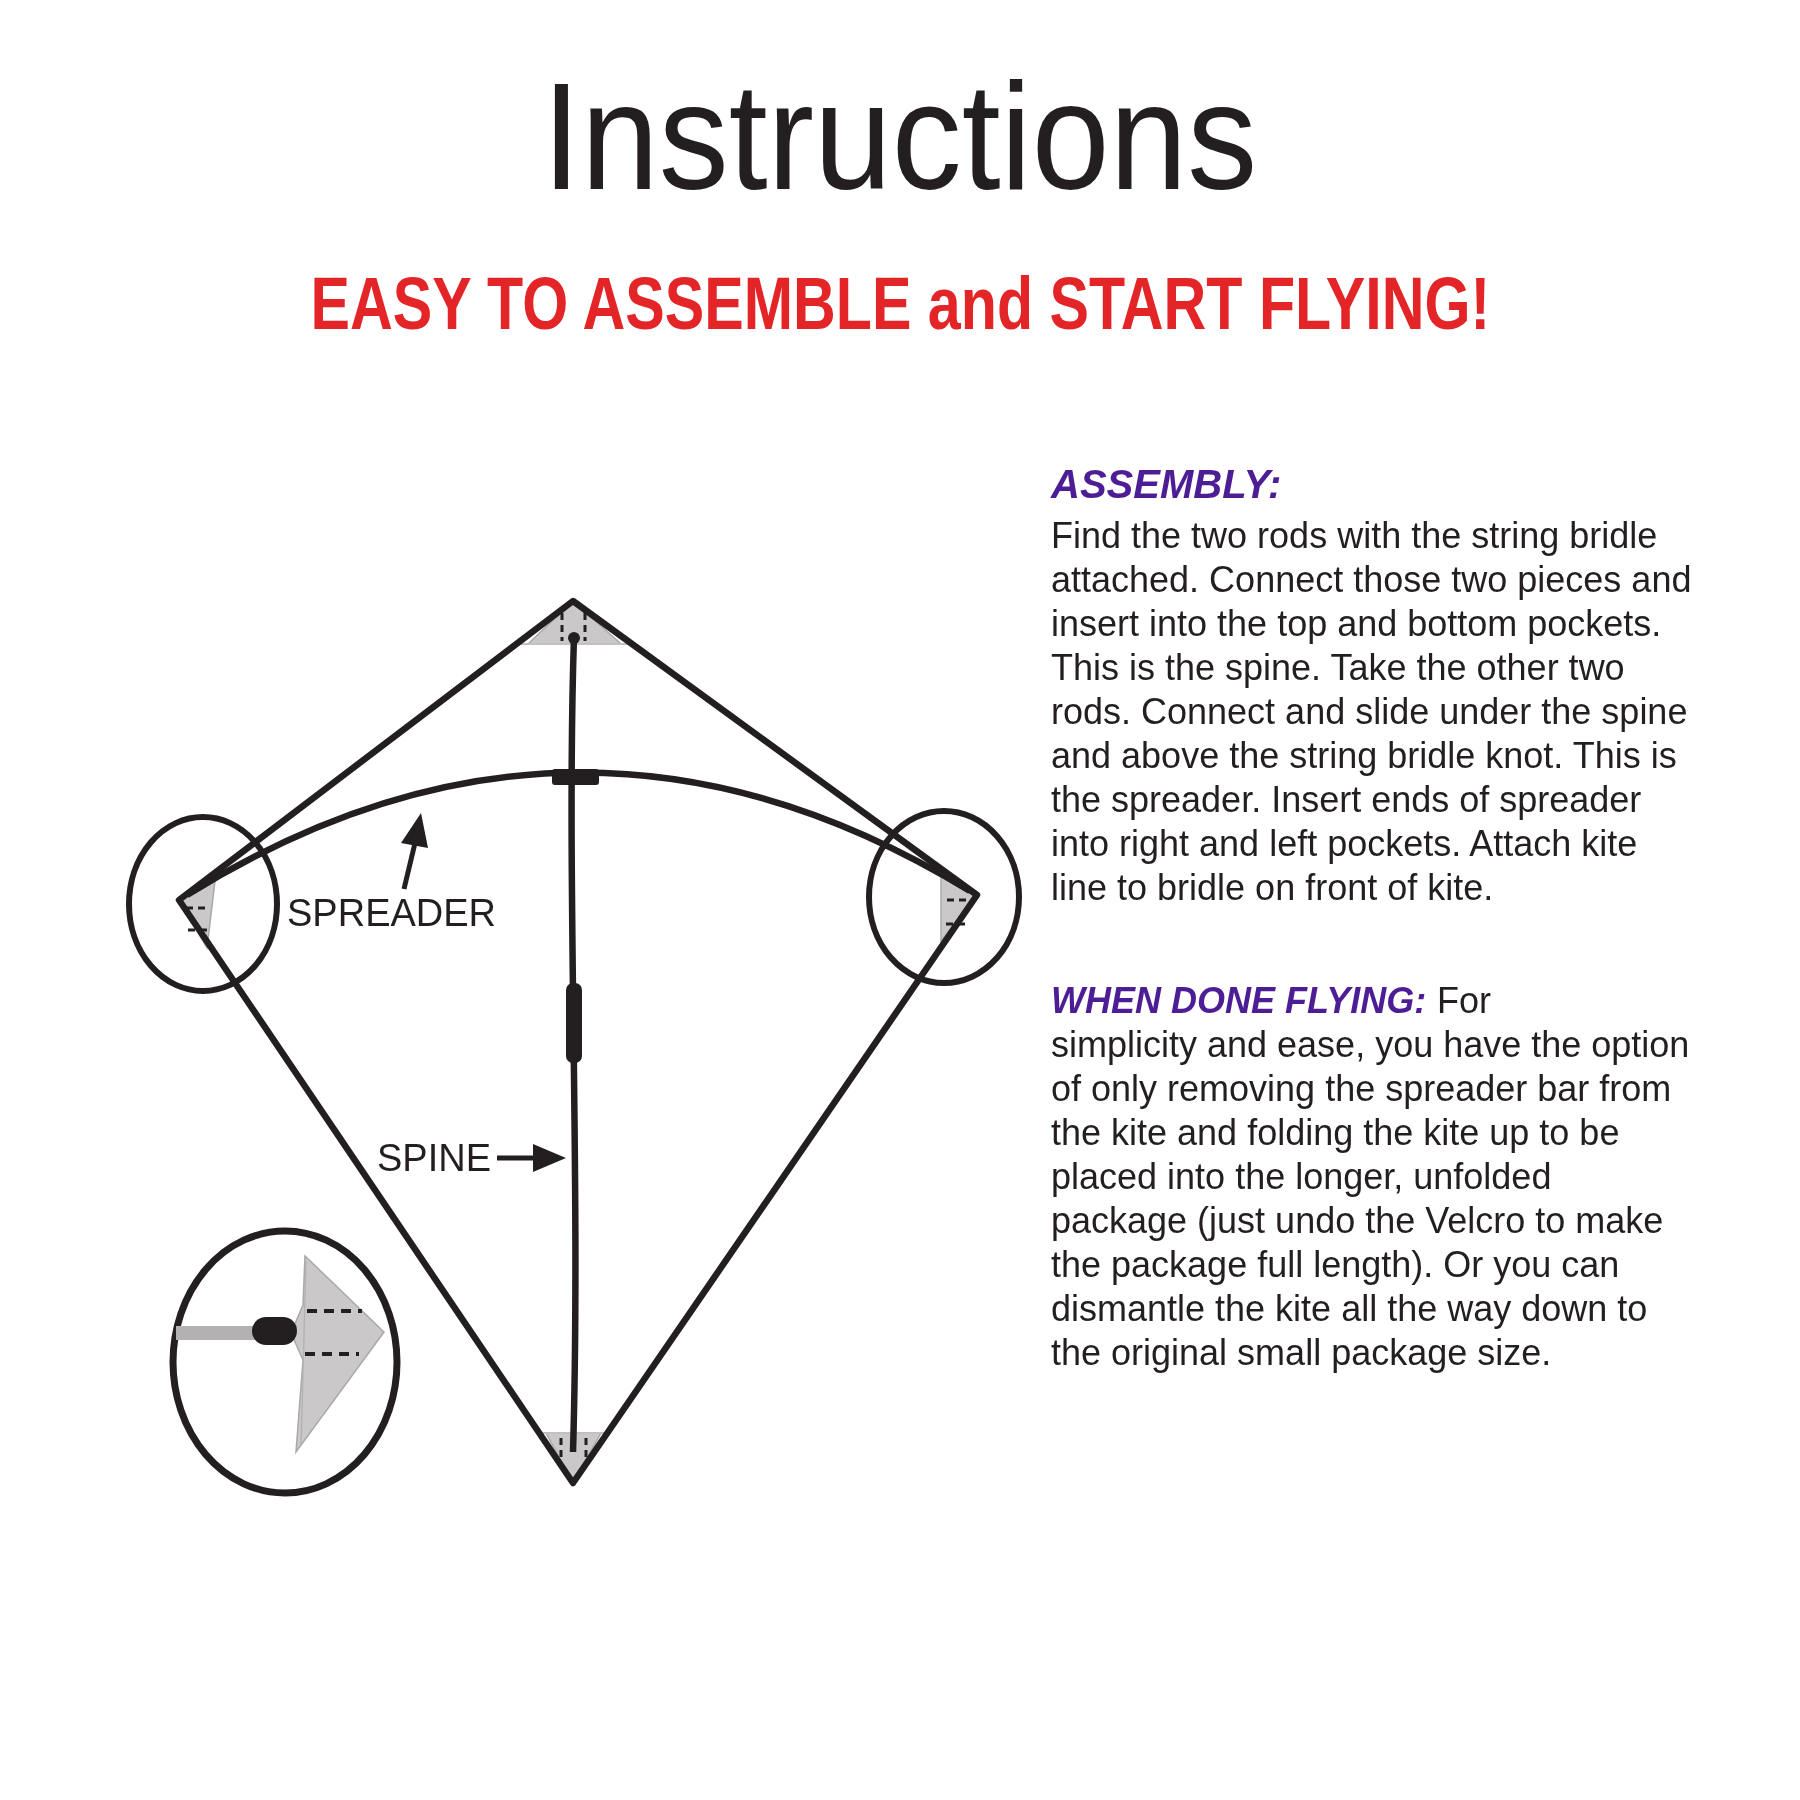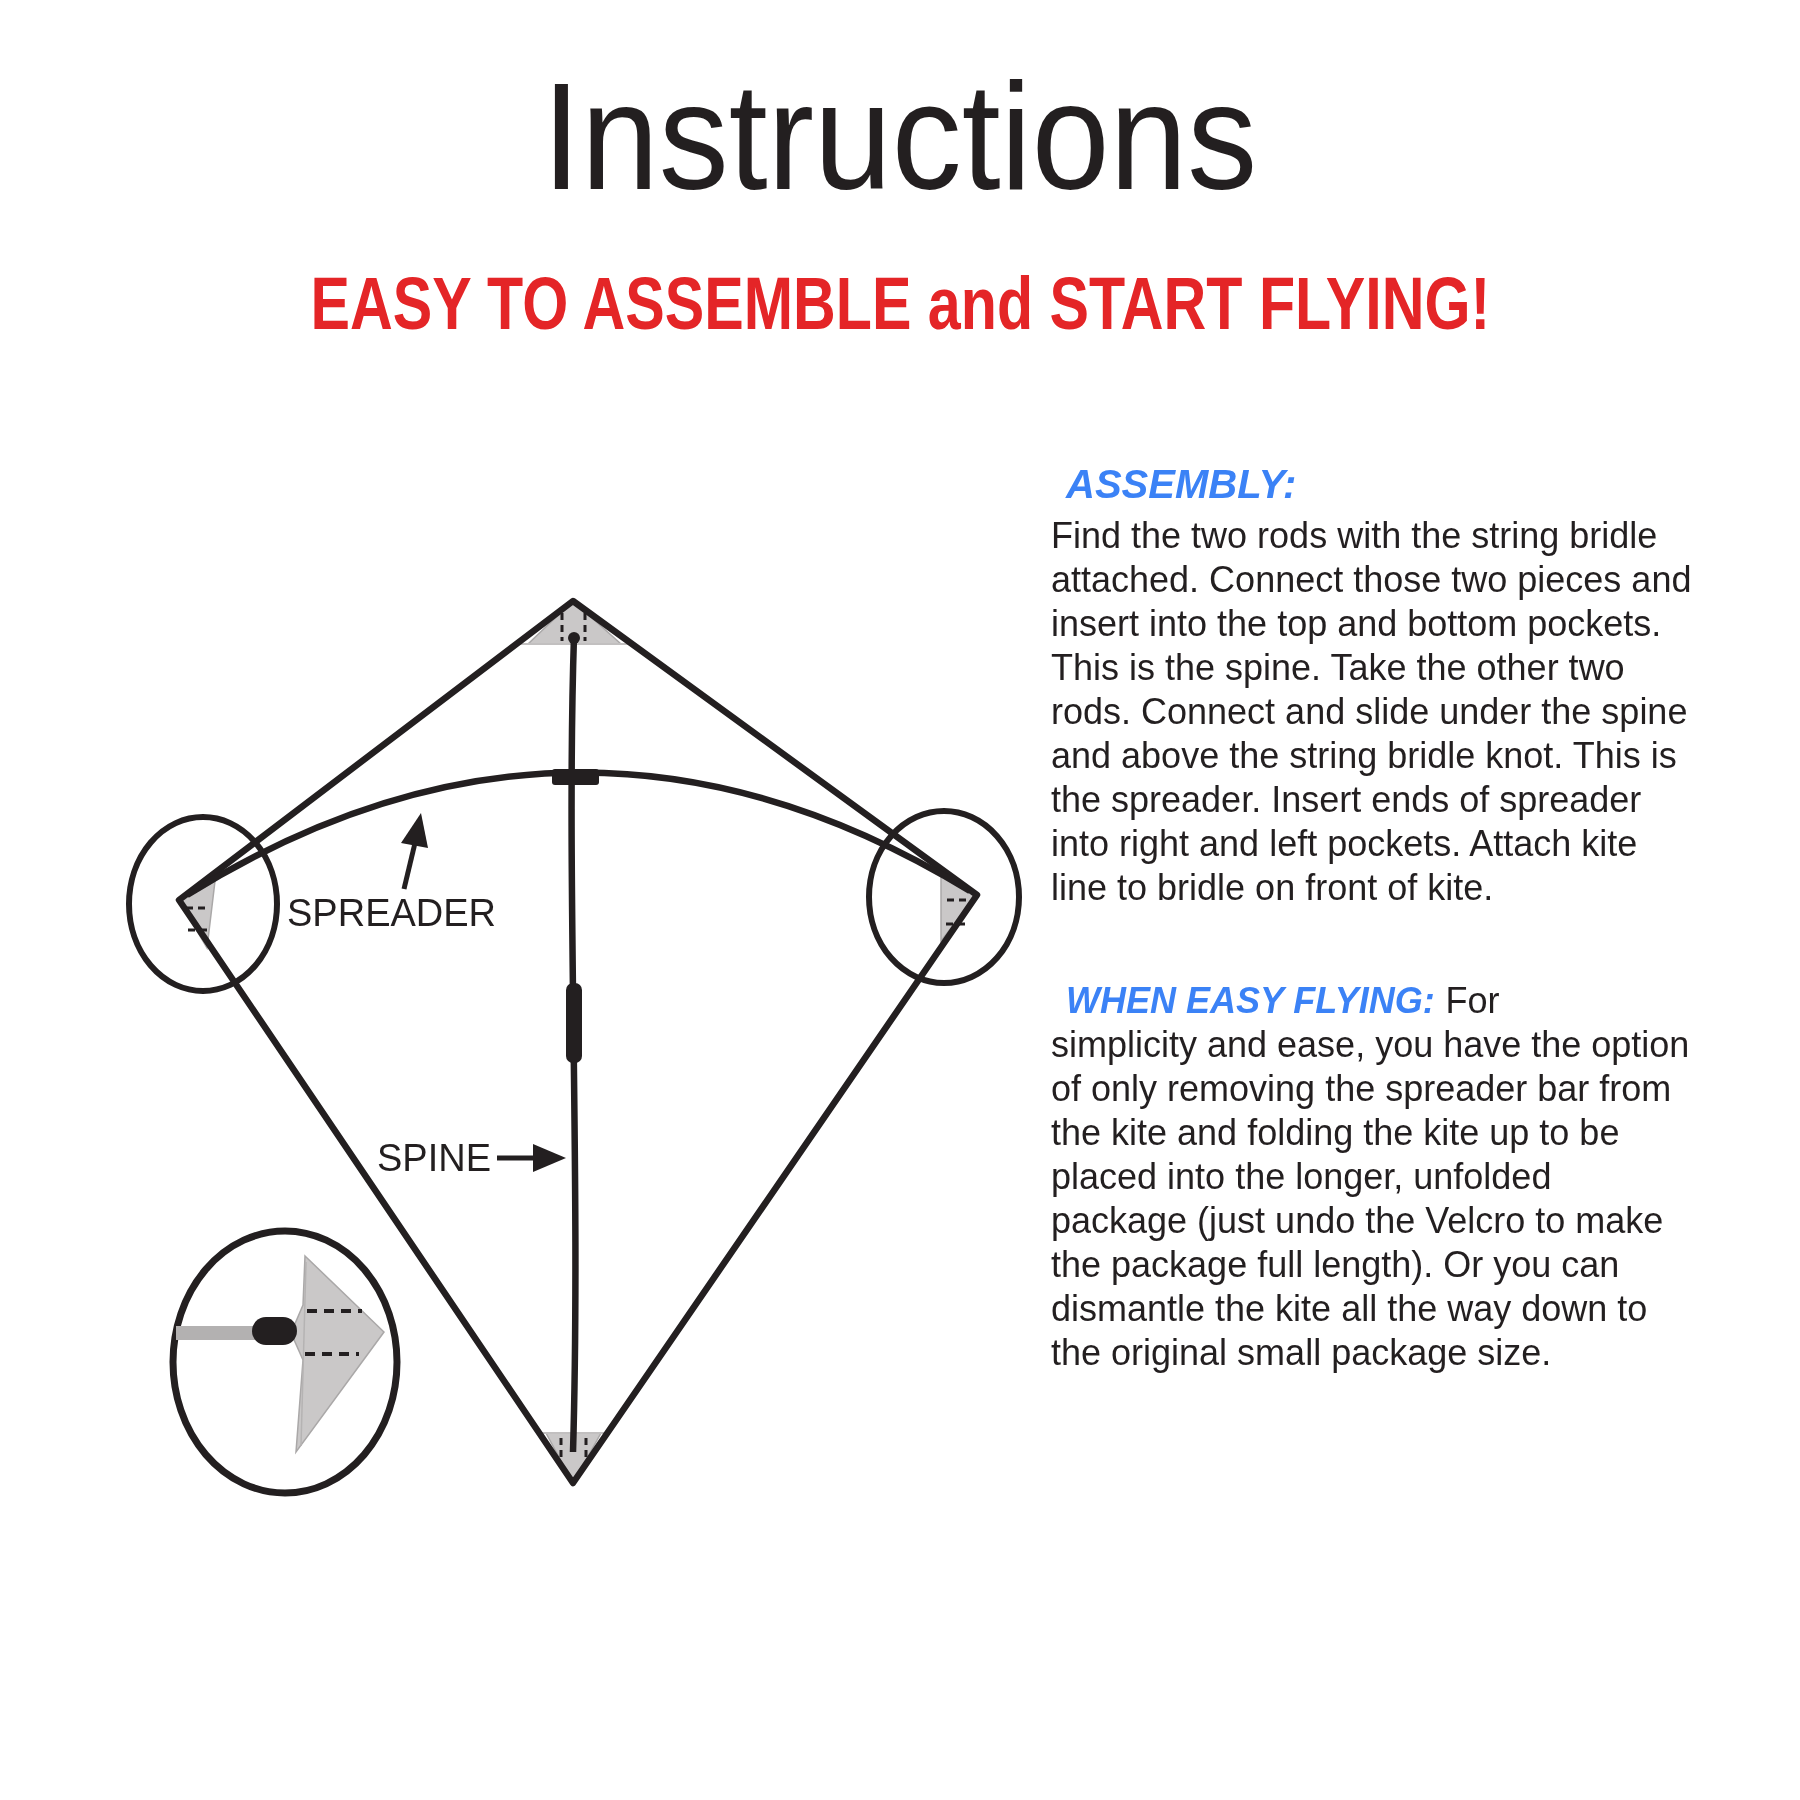--- a/index.html
+++ b/index.html
@@ -6,21 +6,21 @@
   .canvas{position:relative;width:1800px;height:1800px;background:#ffffff;overflow:hidden;
           font-family:"Liberation Sans",sans-serif;color:#231f20;}
   .title{position:absolute;left:0;top:60px;width:1800px;text-align:center;
          font-size:152px;line-height:152px;font-weight:400;white-space:nowrap;color:#231f20;}
   .title-inner{display:inline-block;transform:scaleX(.92);transform-origin:50% 50%;}
   .subtitle{position:absolute;left:0;top:264px;width:1800px;text-align:center;
             font-size:74px;line-height:80px;font-weight:700;white-space:nowrap;color:#e42527;}
   .subtitle-inner{display:inline-block;transform:scaleX(.8);transform-origin:50% 50%;}
   .col{position:absolute;left:1051px;top:462px;width:645px;font-size:36px;line-height:44px;color:#231f20;}
   .col p{margin:0;}
-  .h-green{color:#3b82f6;font-weight:700;font-style:italic;margin-left:15px;}
+  .h-green{color:#4c1d95;font-weight:700;font-style:italic;}
   .h-assembly{display:block;font-size:40px;line-height:44px;margin-bottom:8px;}
   .h-inline{margin-right:.3em;}
   .h-note{font-weight:700;margin-right:.3em;}
   p.note{margin-top:27px;}
   p.done{margin-top:69px;}
   .diagram{position:absolute;left:100px;top:520px;}
   .ln{stroke:#231f20;fill:none;}
   .pocket{fill:#cac8c8;stroke:#aaa8a8;stroke-width:1.5;}
   .hem{stroke:#c2c0c0;stroke-width:2;}
   .stitch{stroke:#231f20;stroke-width:3;stroke-dasharray:7 5;fill:none;}
@@ -90,18 +90,18 @@
 
     <text class="lbl" x="287" y="926">SPREADER</text>
     <text class="lbl" x="377" y="1171">SPINE</text>
   </svg>
 
   <div class="col">
     <p>
       <span class="h-green h-assembly">ASSEMBLY:</span><span>Find the two rods with the string bridle attached. Connect those two pieces and insert into the top and bottom pockets. This is the spine. Take the other two rods. Connect and slide under the spine and above the string bridle knot. This is the spreader. Insert ends of spreader into right and left pockets. Attach kite line to bridle on front of kite.</span>
     </p>
     <p class="done">
-      <span class="h-green h-inline">WHEN EASY FLYING:</span><span>For</span><br>
+      <span class="h-green h-inline">WHEN DONE FLYING:</span><span>For</span><br>
       <span>simplicity and ease, you have the option of only removing the spreader bar from the kite and folding the kite up to be placed into the longer, unfolded package (just undo the Velcro to make the package full length). Or you can dismantle the kite all the way down to the original small package size.</span>
     </p>
   </div>
 
 </div>
 
 </body></html>

